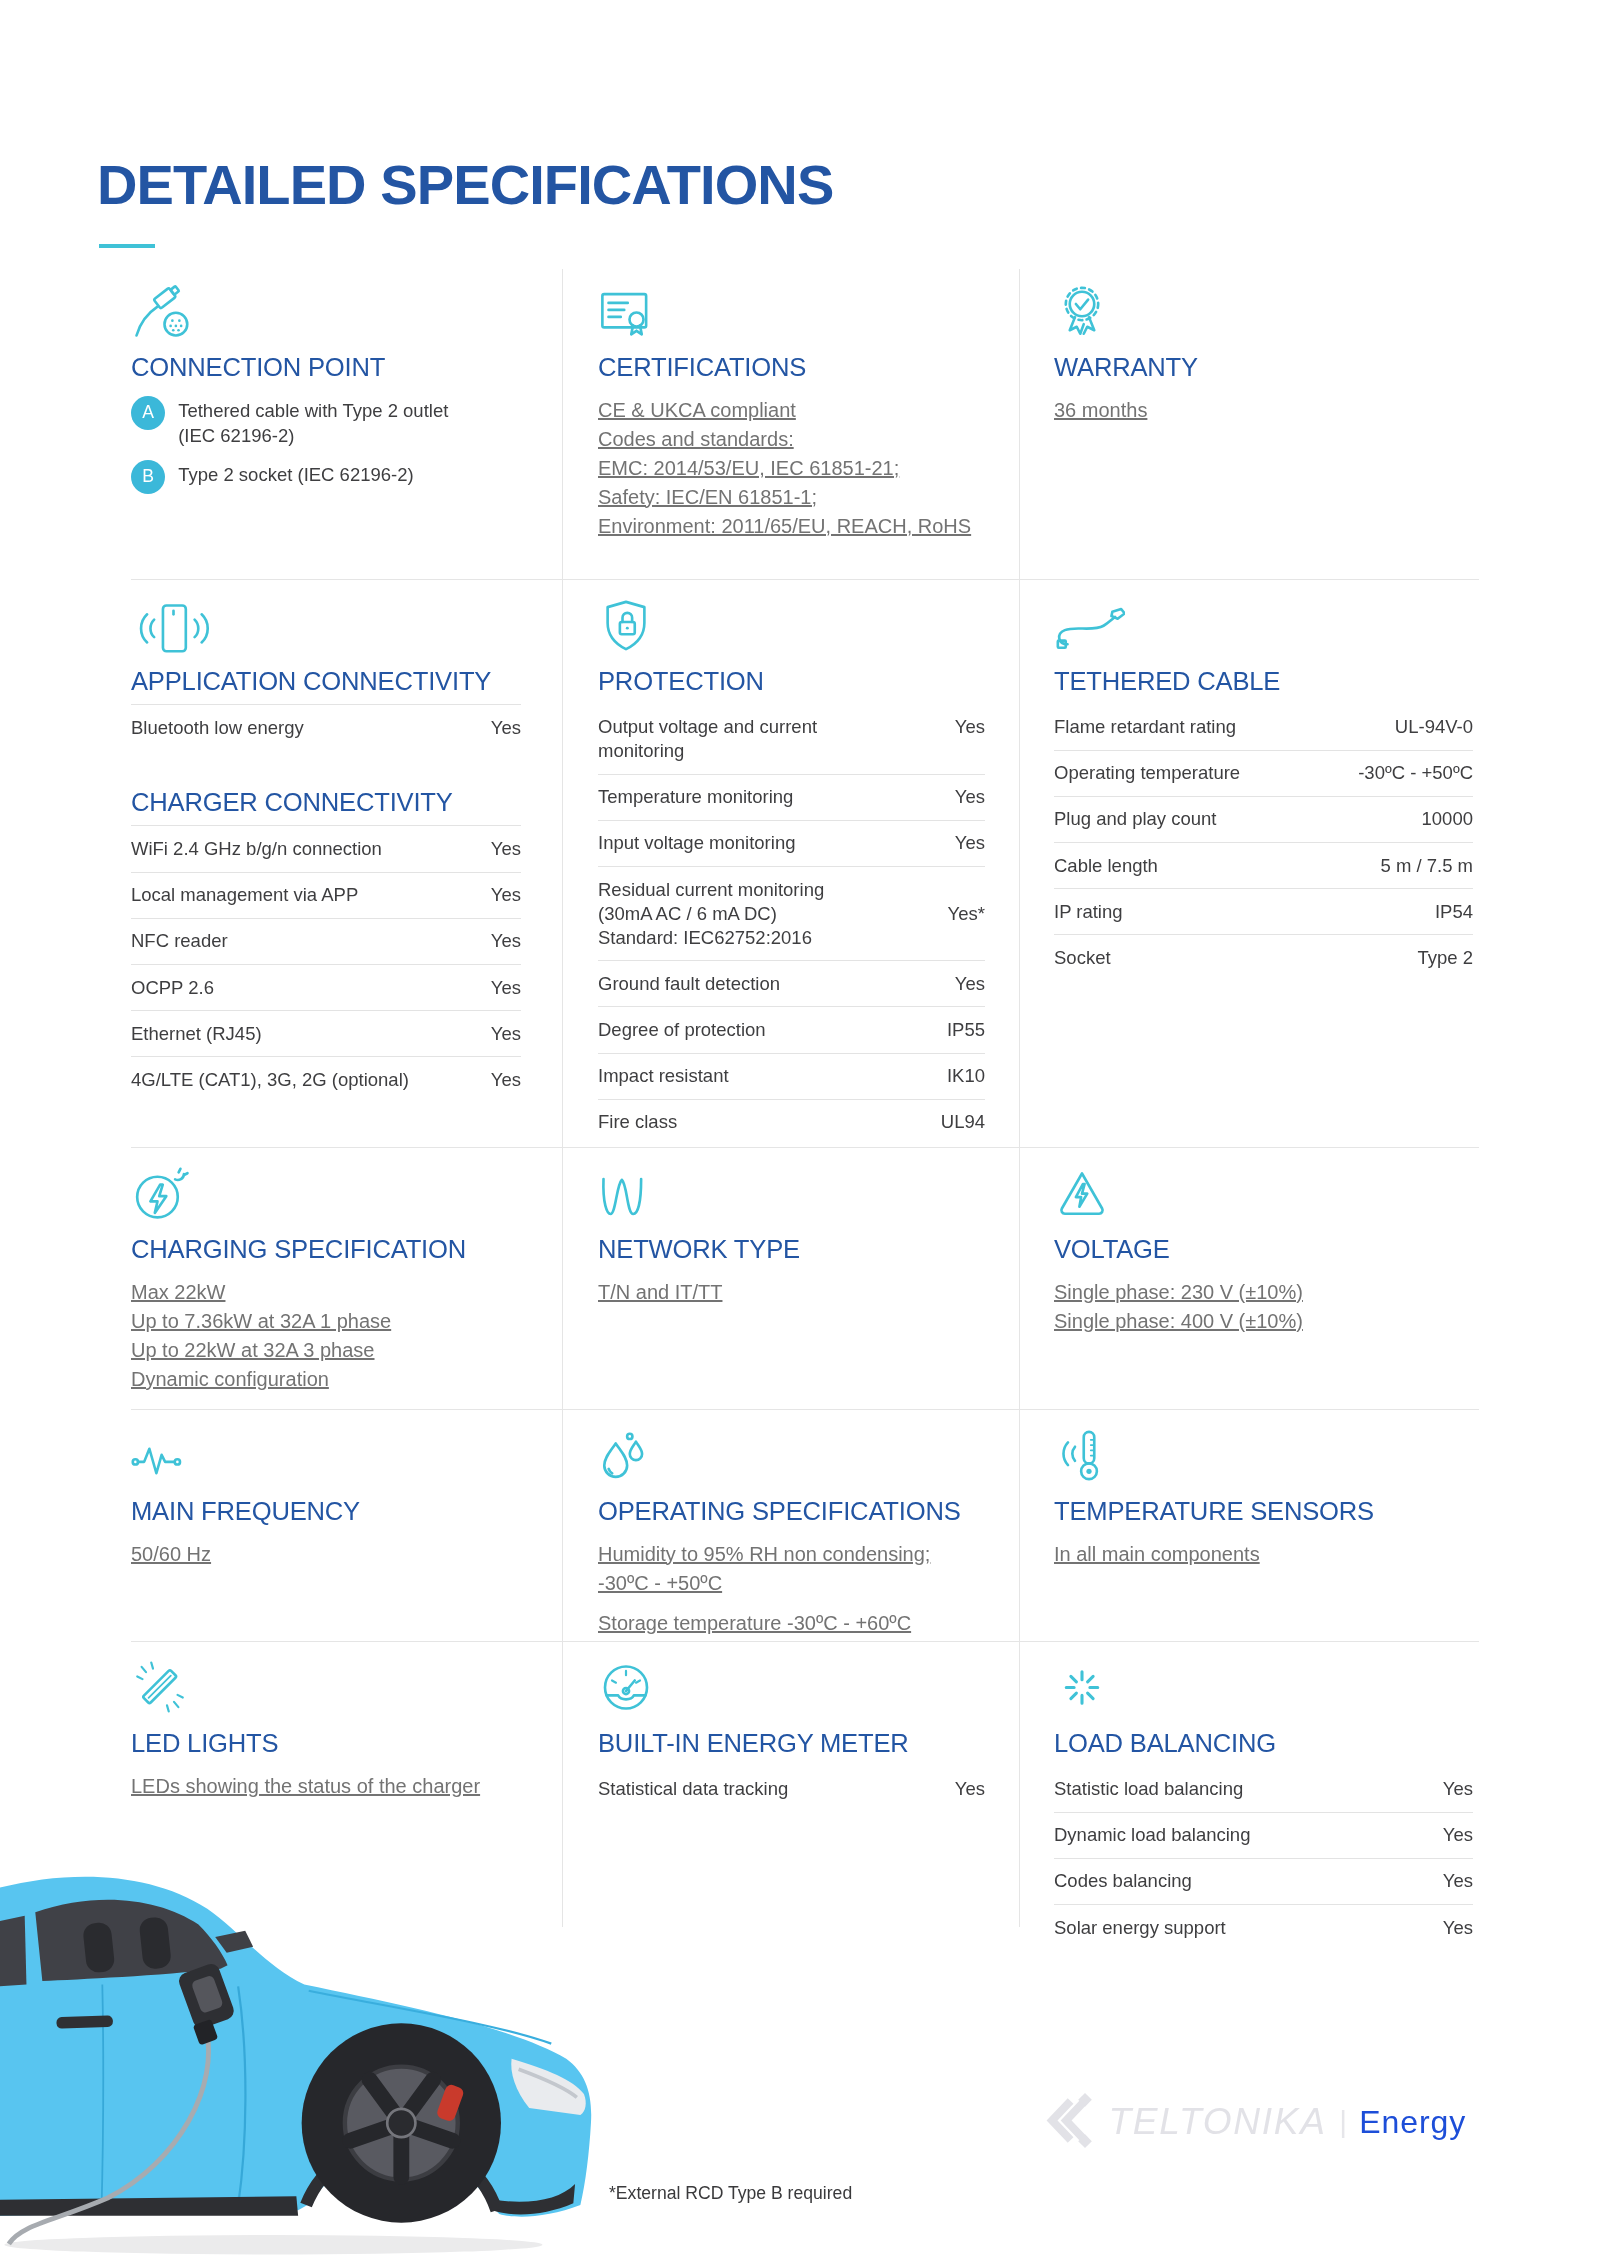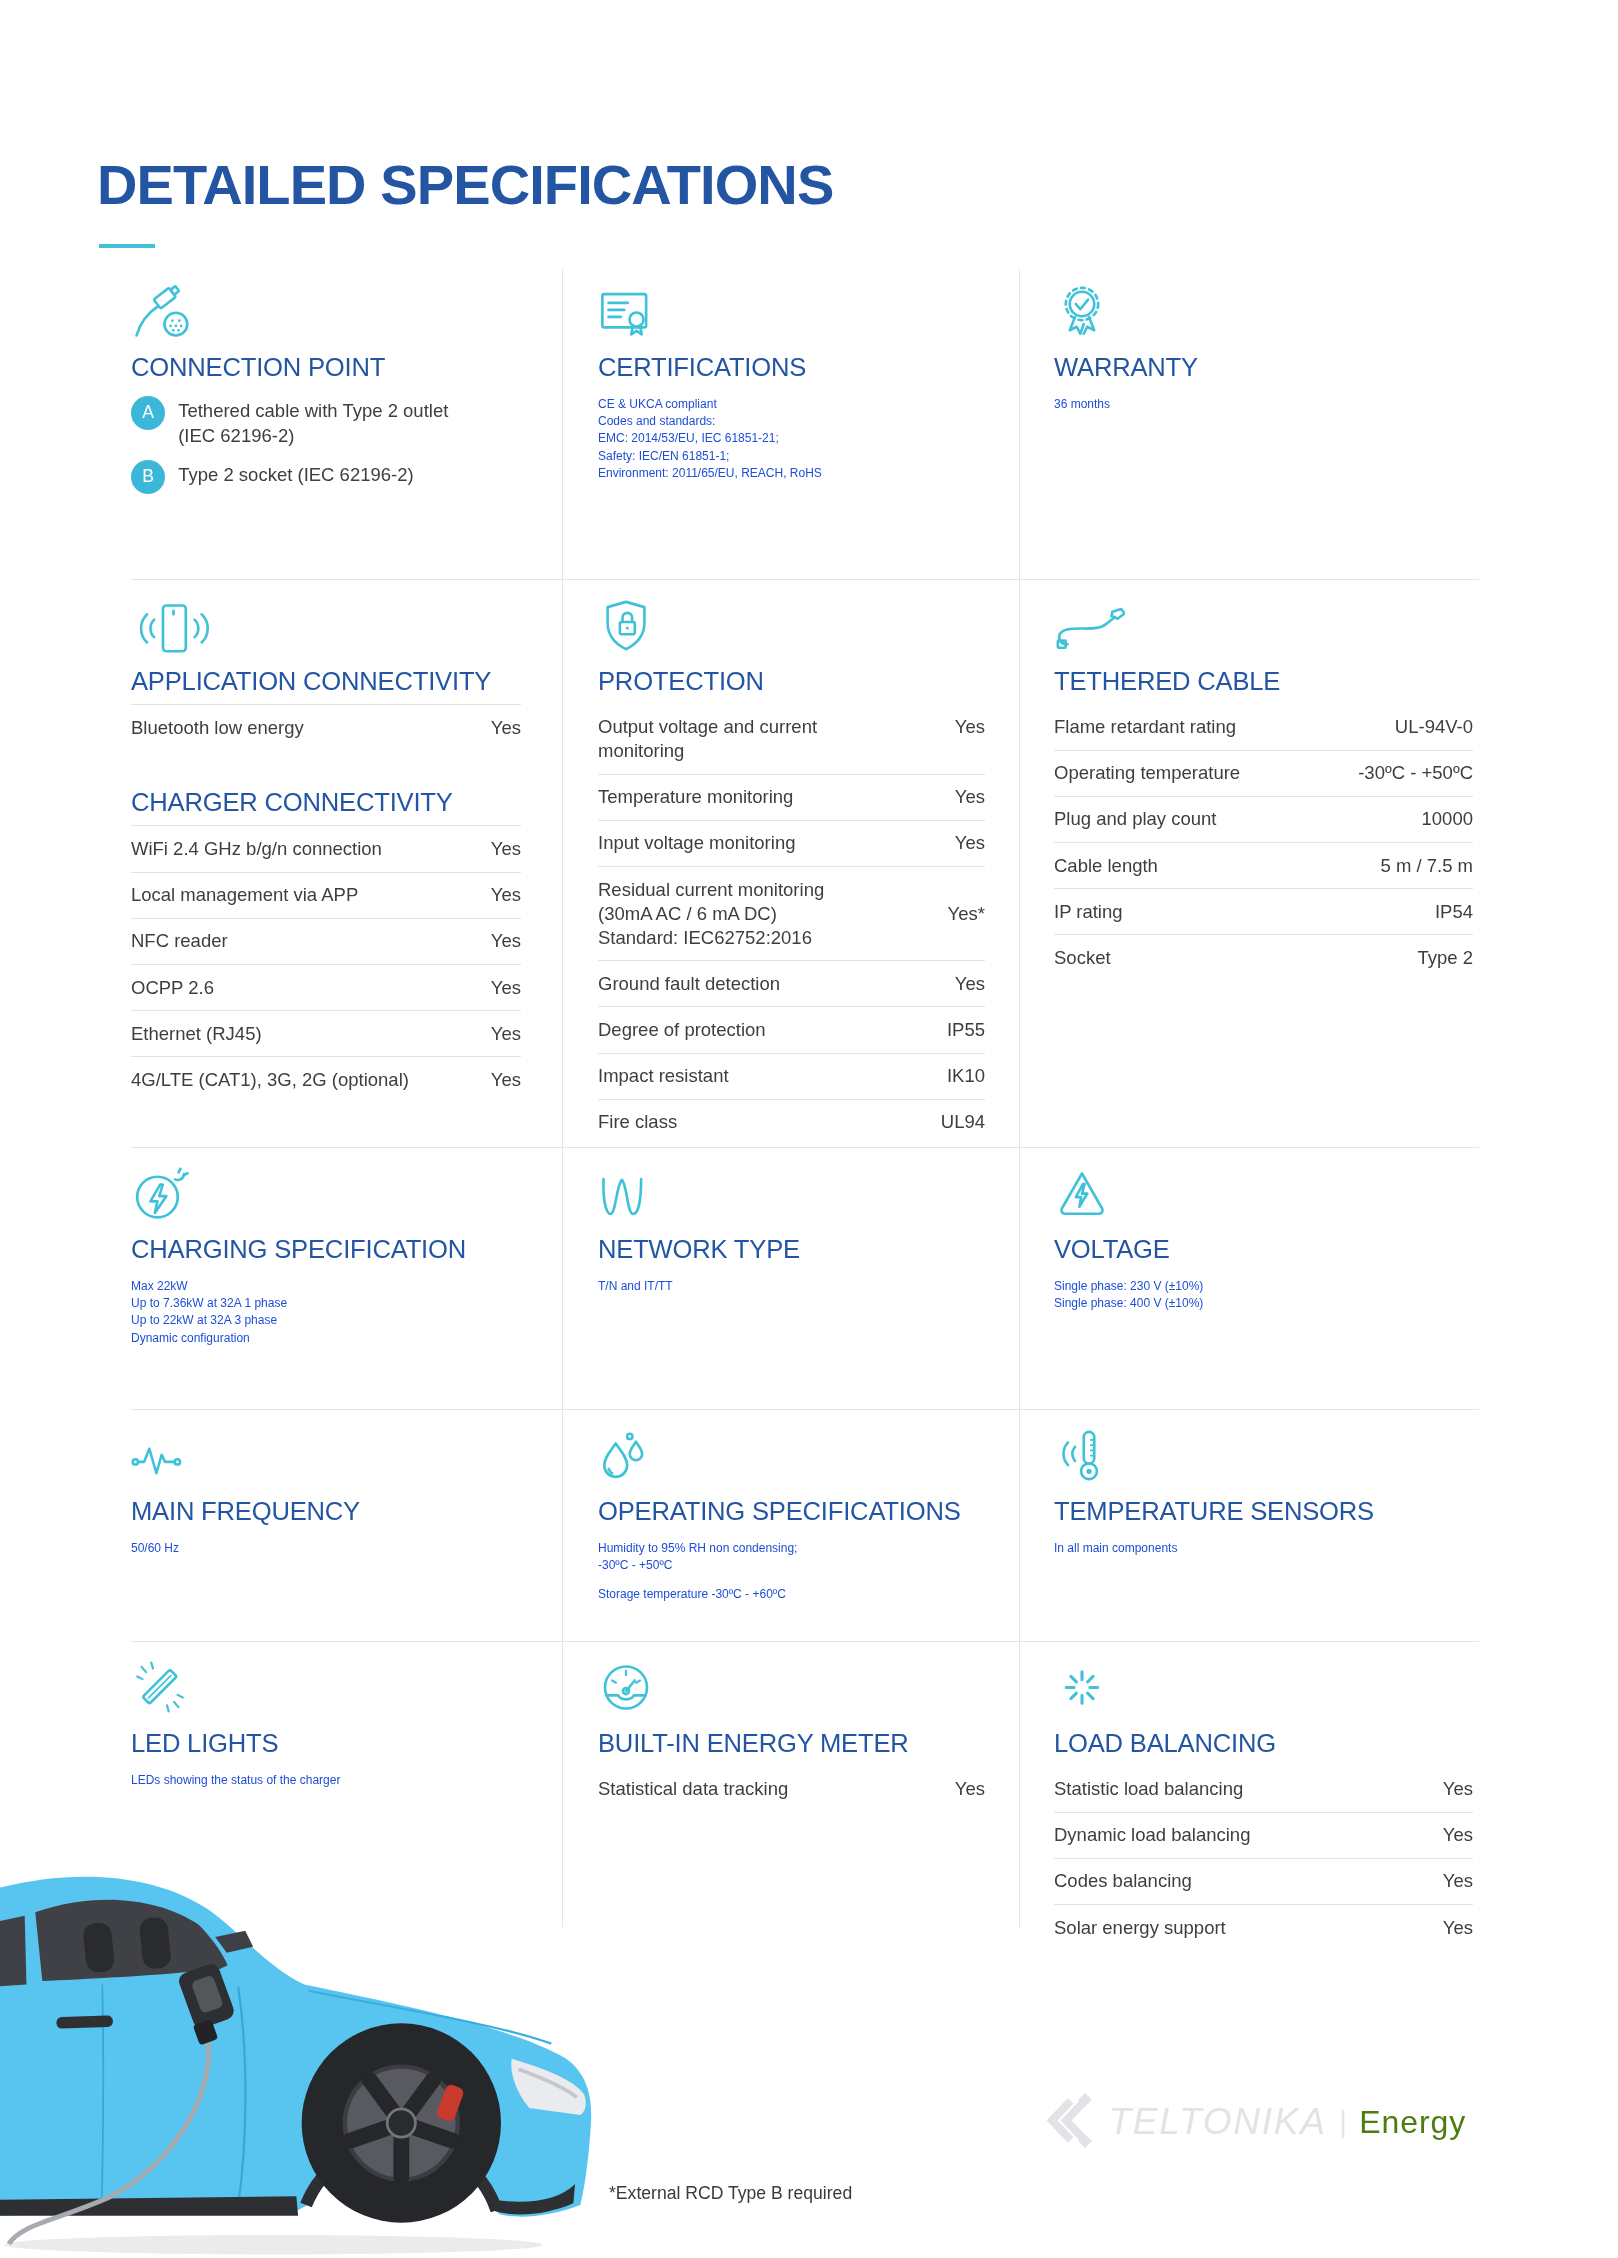--- a/index.html
+++ b/index.html
@@ -25,41 +25,41 @@
   .cell.right { padding:17.6px 15px 0 35px; }
   .vline { position:absolute; top:3.5px; bottom:5.3px; width:0.9px; background:#e5e5e5; }
   .vl1 { left:431px; } .vl2 { left:888px; }
   .hline { position:absolute; left:0; width:100%; height:0.9px; background:#e5e5e5; }
   .hl1 { top:314px; } .hl2 { top:882px; } .hl3 { top:1144px; } .hl4 { top:1376px; }
   .icon { height:56px; margin-bottom:14px; display:flex; align-items:flex-end; }
   .icon svg { stroke:#3fc2d7; fill:none; stroke-width:3; stroke-linecap:round; stroke-linejoin:round; }
   .sec-h { font-size:25.6px; font-weight:400; letter-spacing:-0.2px; color:#2355a3; margin-bottom:8.8px; }
   .sec-h.gap-after { margin-bottom:14px; }
   .sub-h { margin-top:37px; }
-  .body-txt { font-size:12px; line-height:1.45; color:#1d4ed8; white-space:pre-line; }
+  .body-txt { font-size:20px; line-height:1.45; color:#737373; white-space:pre-line;text-decoration:underline; }
   .body-txt + .body-txt { margin-top:11.5px; }
   .rows { }
   .rows.top-rule { border-top:0.9px solid #e3e3e3; }
   .spec-row { display:flex; justify-content:space-between; align-items:flex-start; padding:10.6px 0; }
   .spec-row + .spec-row { border-top:0.9px solid #e3e3e3; }
   .spec-row--center { align-items:center; }
   .lbl { font-size:18.5px; line-height:24px; max-width:300px; white-space:pre-line; }
   .val { font-size:18.5px; line-height:24px; white-space:nowrap; margin-left:10.6px; }
   .cp-item { display:flex; gap:13.2px; margin-top:10.6px; align-items:flex-start; }
   .badge {
     flex:0 0 auto; width:34px; height:34px; border-radius:50%; background:#3bb8d9; color:#ffffff;
     font-size:17.6px; display:flex; align-items:center; justify-content:center;
   }
   .cp-text { font-size:18.5px; line-height:1.35; padding-top:3.5px; white-space:pre-line; }
   .footnote { position:absolute; left:609px; top:2183px; font-size:17.6px; color:#3a3a3c; }
   .car { position:absolute; left:0; top:1854px; width:628px; height:404px; }
   .logo { position:absolute; left:1045px; top:2093px; display:flex; align-items:center; gap:12.4px; color:#e2e2e7; }
   .logo-brand { font-size:37px; font-weight:400; font-style:italic; letter-spacing:1.8px; }
   .logo-sep { font-size:30px; font-weight:400; color:#e6e6ea; }
-  .logo-div { font-size:32px; font-weight:400; color:#4d7c0f; letter-spacing:0.9px; }
+  .logo-div { font-size:32px; font-weight:400; color:#1d4ed8; letter-spacing:0.9px; }
 </style>
 </head>
 <body>
 
 <div class="page">
 
   <h1 class="page-title">DETAILED SPECIFICATIONS</h1>
   <div class="title-underline"></div>
 
   <div class="grid">

